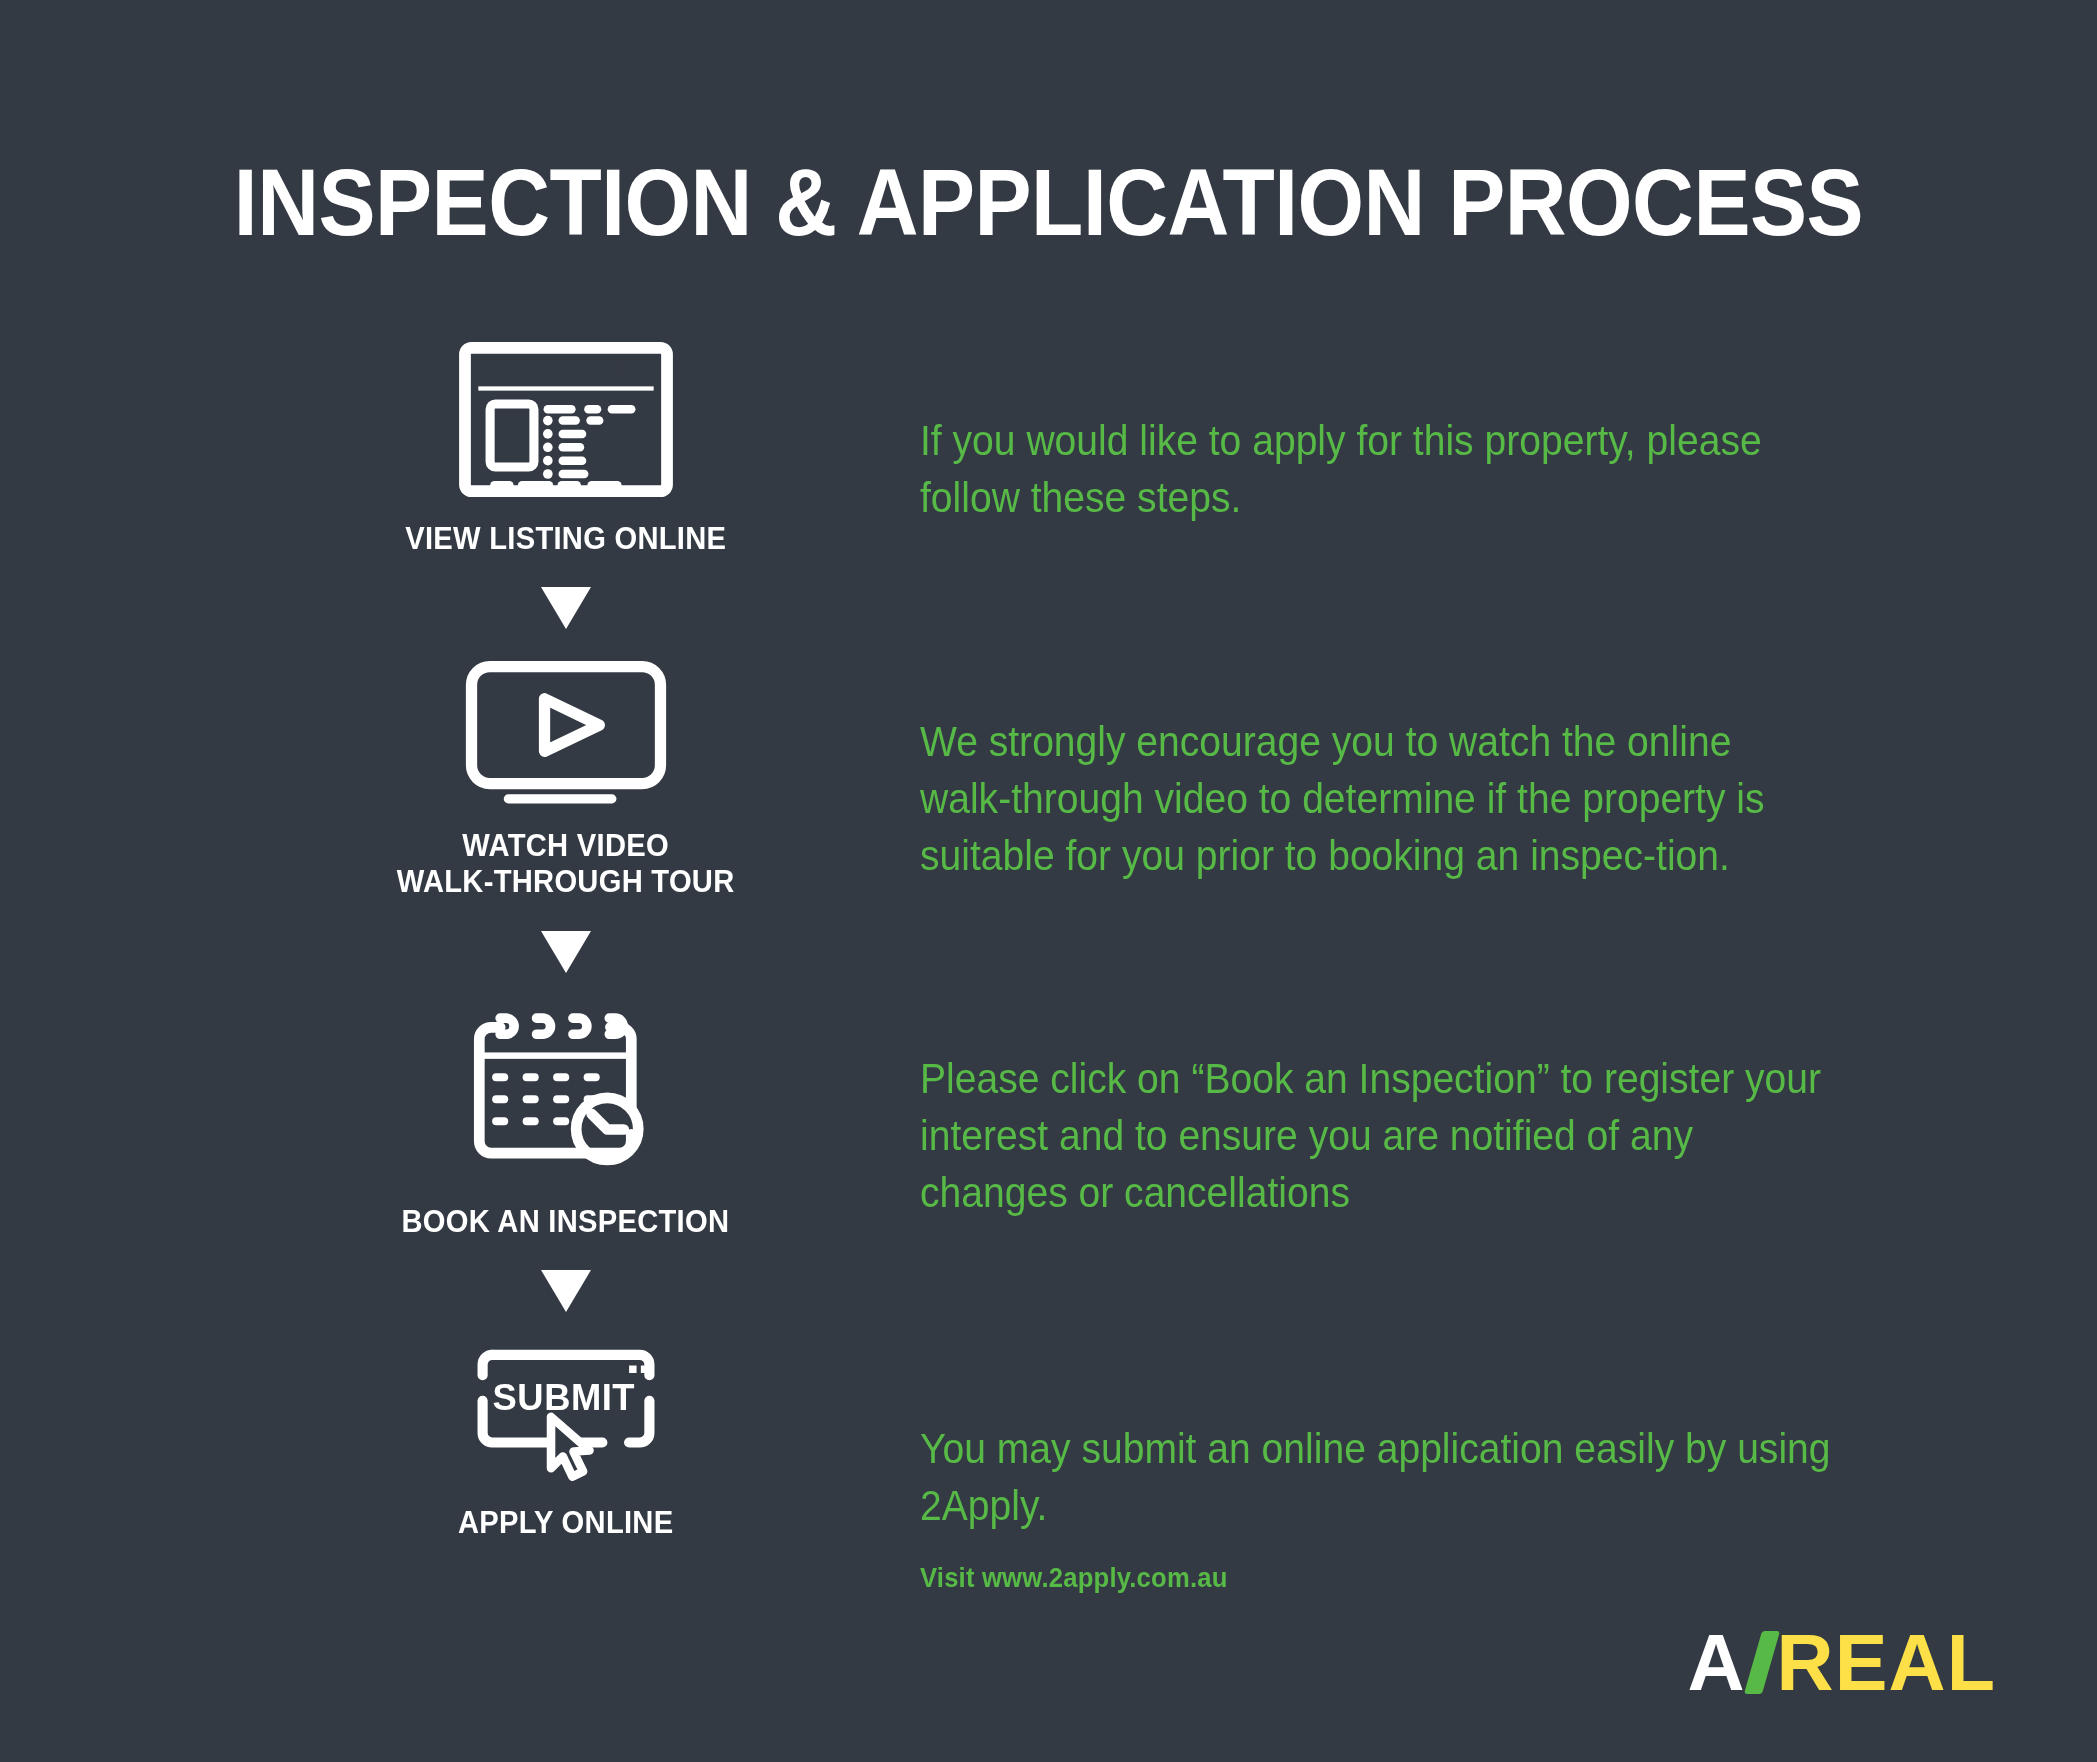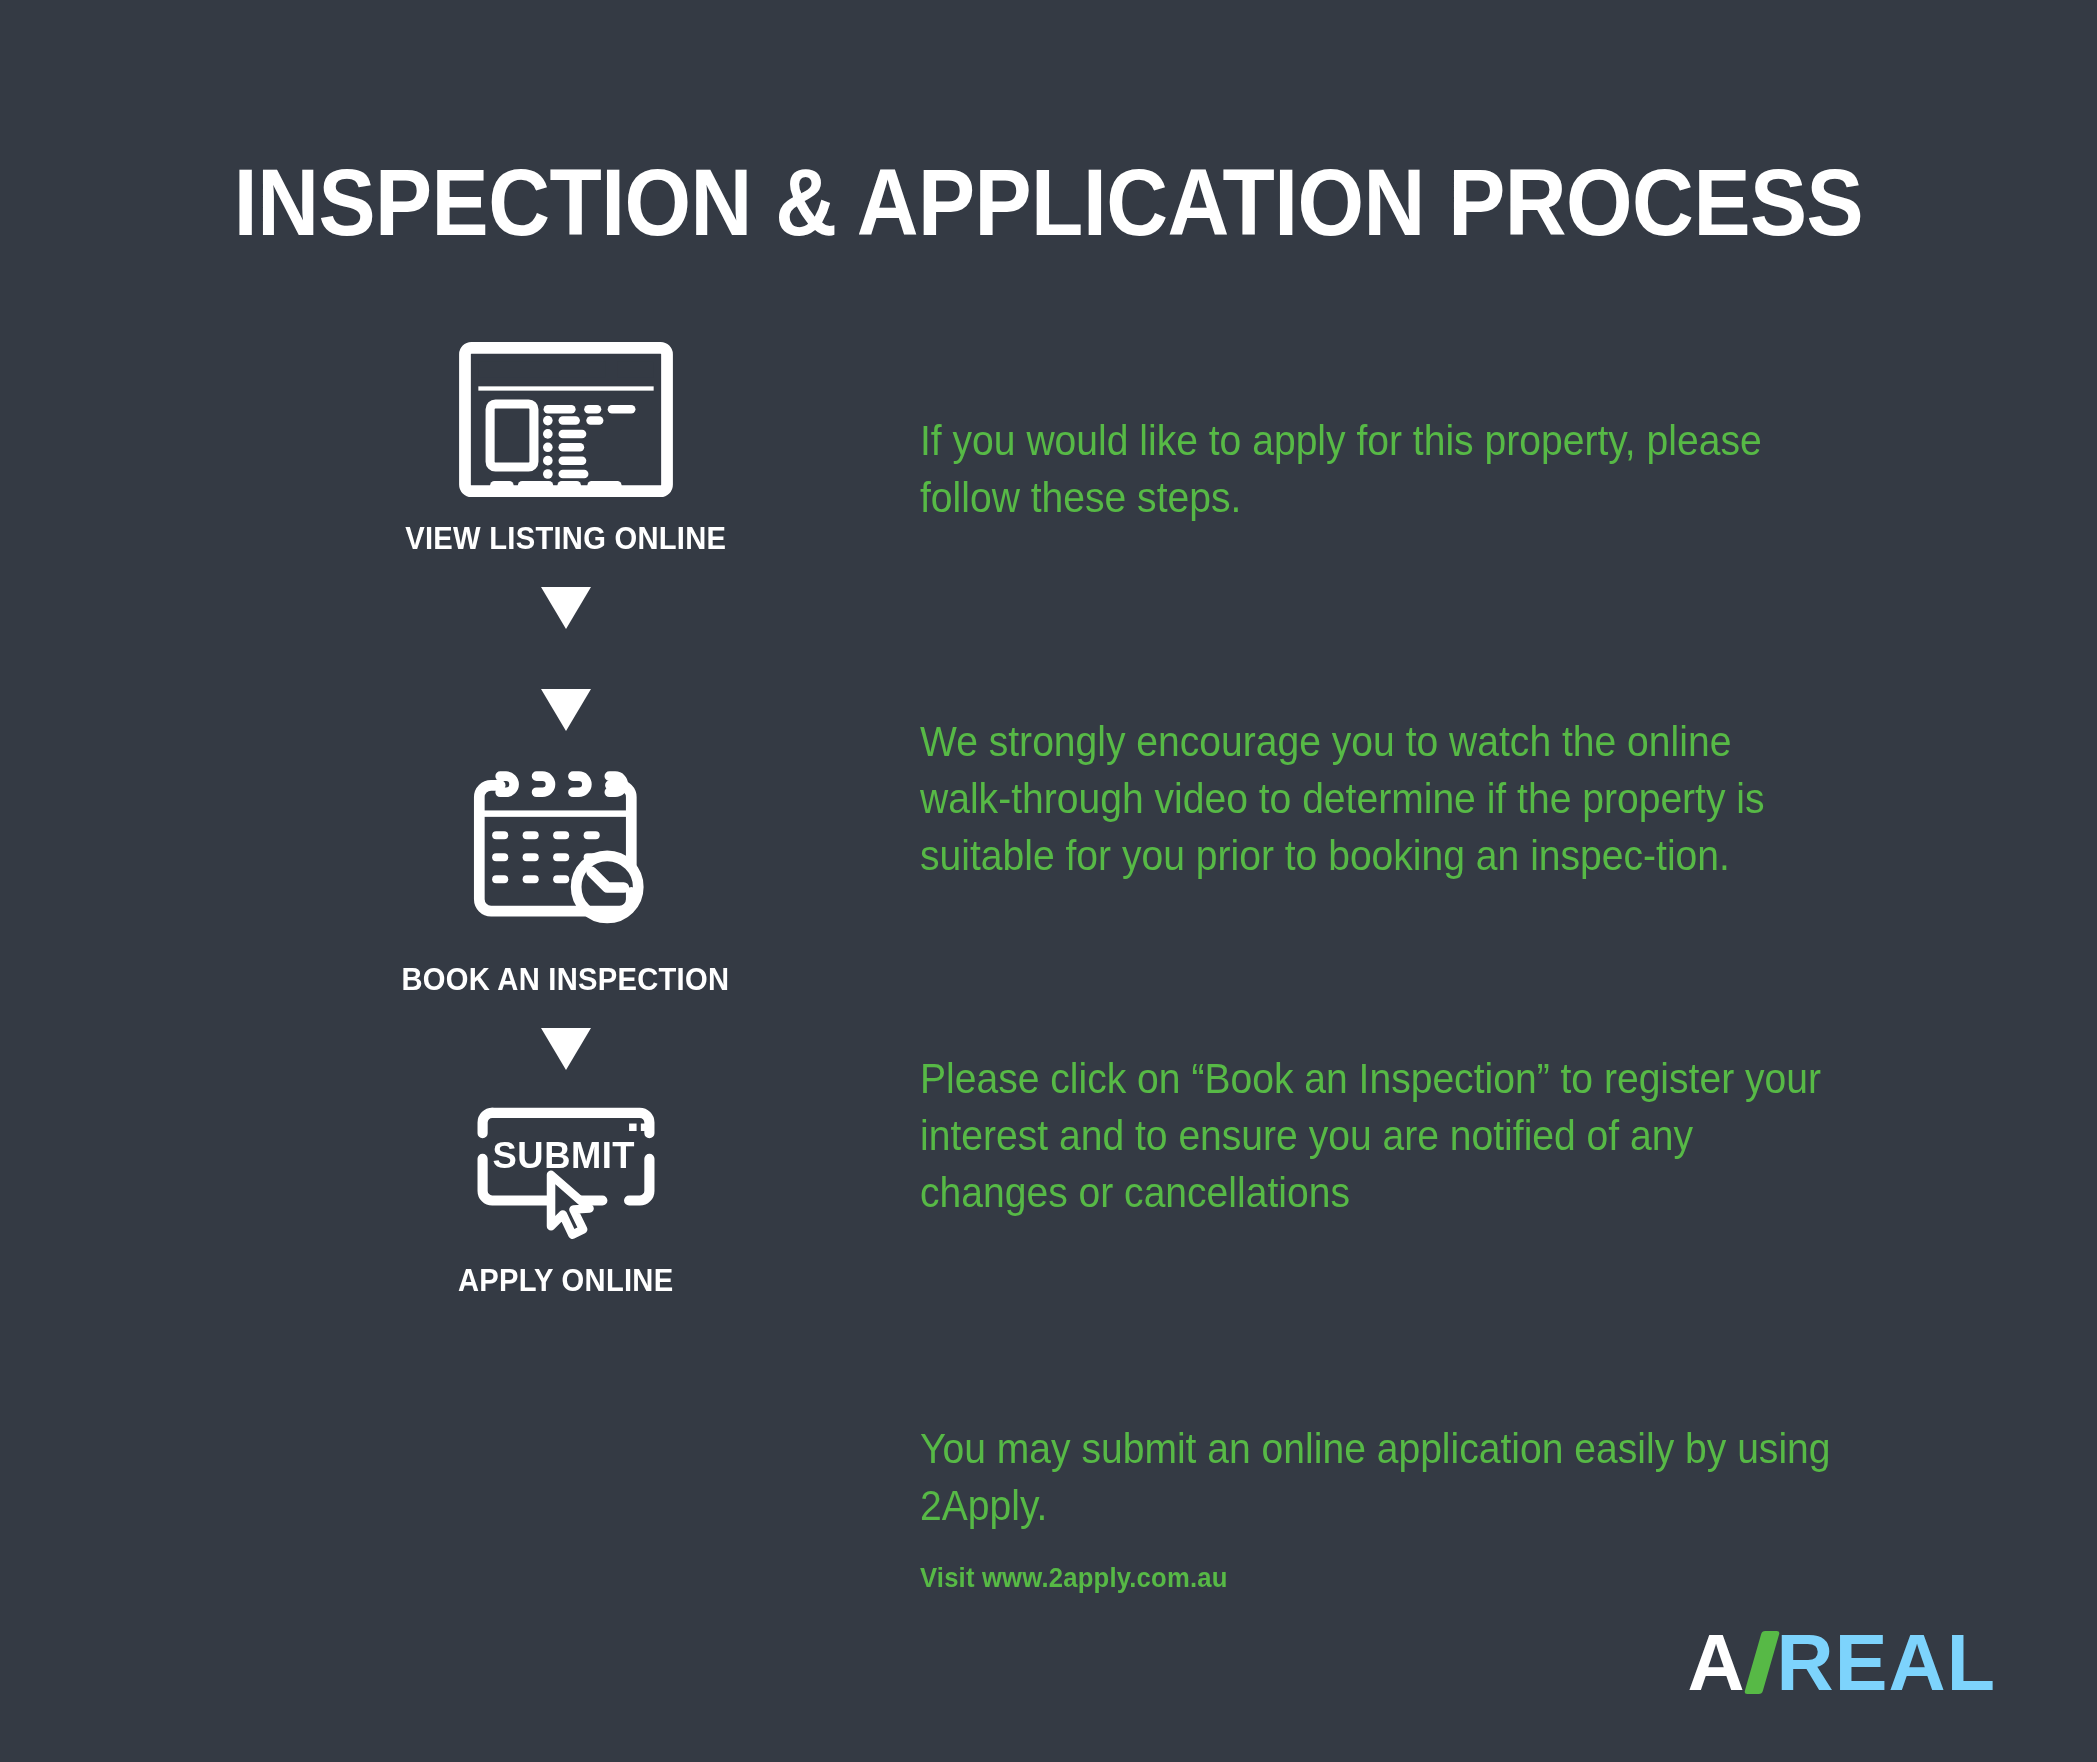--- a/index.html
+++ b/index.html
@@ -107,21 +107,21 @@
     right: 101px;
     bottom: 60px;
     display: flex;
     align-items: center;
     font-size: 79px;
     font-weight: 700;
     letter-spacing: 1.1px;
     line-height: 1;
   }
   .logo-a   { color: #ffffff; }
-  .logo-real{ color: #7dd3fc; }
+  .logo-real{ color: #fde047; }
   .logo-slash {
     color: #57b946;
     display: inline-block;
     transform: skewX(-16deg);
     font-weight: 700;
     margin: 0 5.4px 0 7.5px;
     width: 18px;
     height: 63px;
     background: #57b946;
     border-radius: 3.2px;
@@ -170,20 +170,32 @@
     <div class="sp-1"></div>
     <div class="step-label">VIEW LISTING ONLINE</div>
   </div>
 
   <div class="sp-2"></div>
   <div class="step">
     <div class="arrow"></div>
   </div>
   <div class="sp-3"></div>
 
+  <div class="step">
+    <div class="icon-wrap">
+      <svg width="204" height="145" viewBox="0 0 380 270" aria-hidden="true">
+        <rect x="14" y="14" width="352" height="218" rx="34" ry="34" fill="none" stroke="#ffffff" stroke-width="21"></rect>
+        <path d="M150 74 L150 172 L252 123 Z" fill="none" stroke="#ffffff" stroke-width="21" stroke-linejoin="round" stroke-linecap="round"></path>
+        <rect x="74" y="252" width="210" height="17" rx="8.5" fill="#ffffff"></rect>
+      </svg>
+    </div>
+    <div class="sp-1"></div>
+    <div class="step-label">WATCH VIDEO
+WALK-THROUGH TOUR</div>
+  </div>
 
   <div class="sp-2"></div>
   <div class="step">
     <div class="arrow"></div>
   </div>
   <div class="sp-3"></div>
 
   <div class="step">
     <div class="icon-wrap">
       <svg width="198" height="177" viewBox="0 0 370 330" aria-hidden="true">

